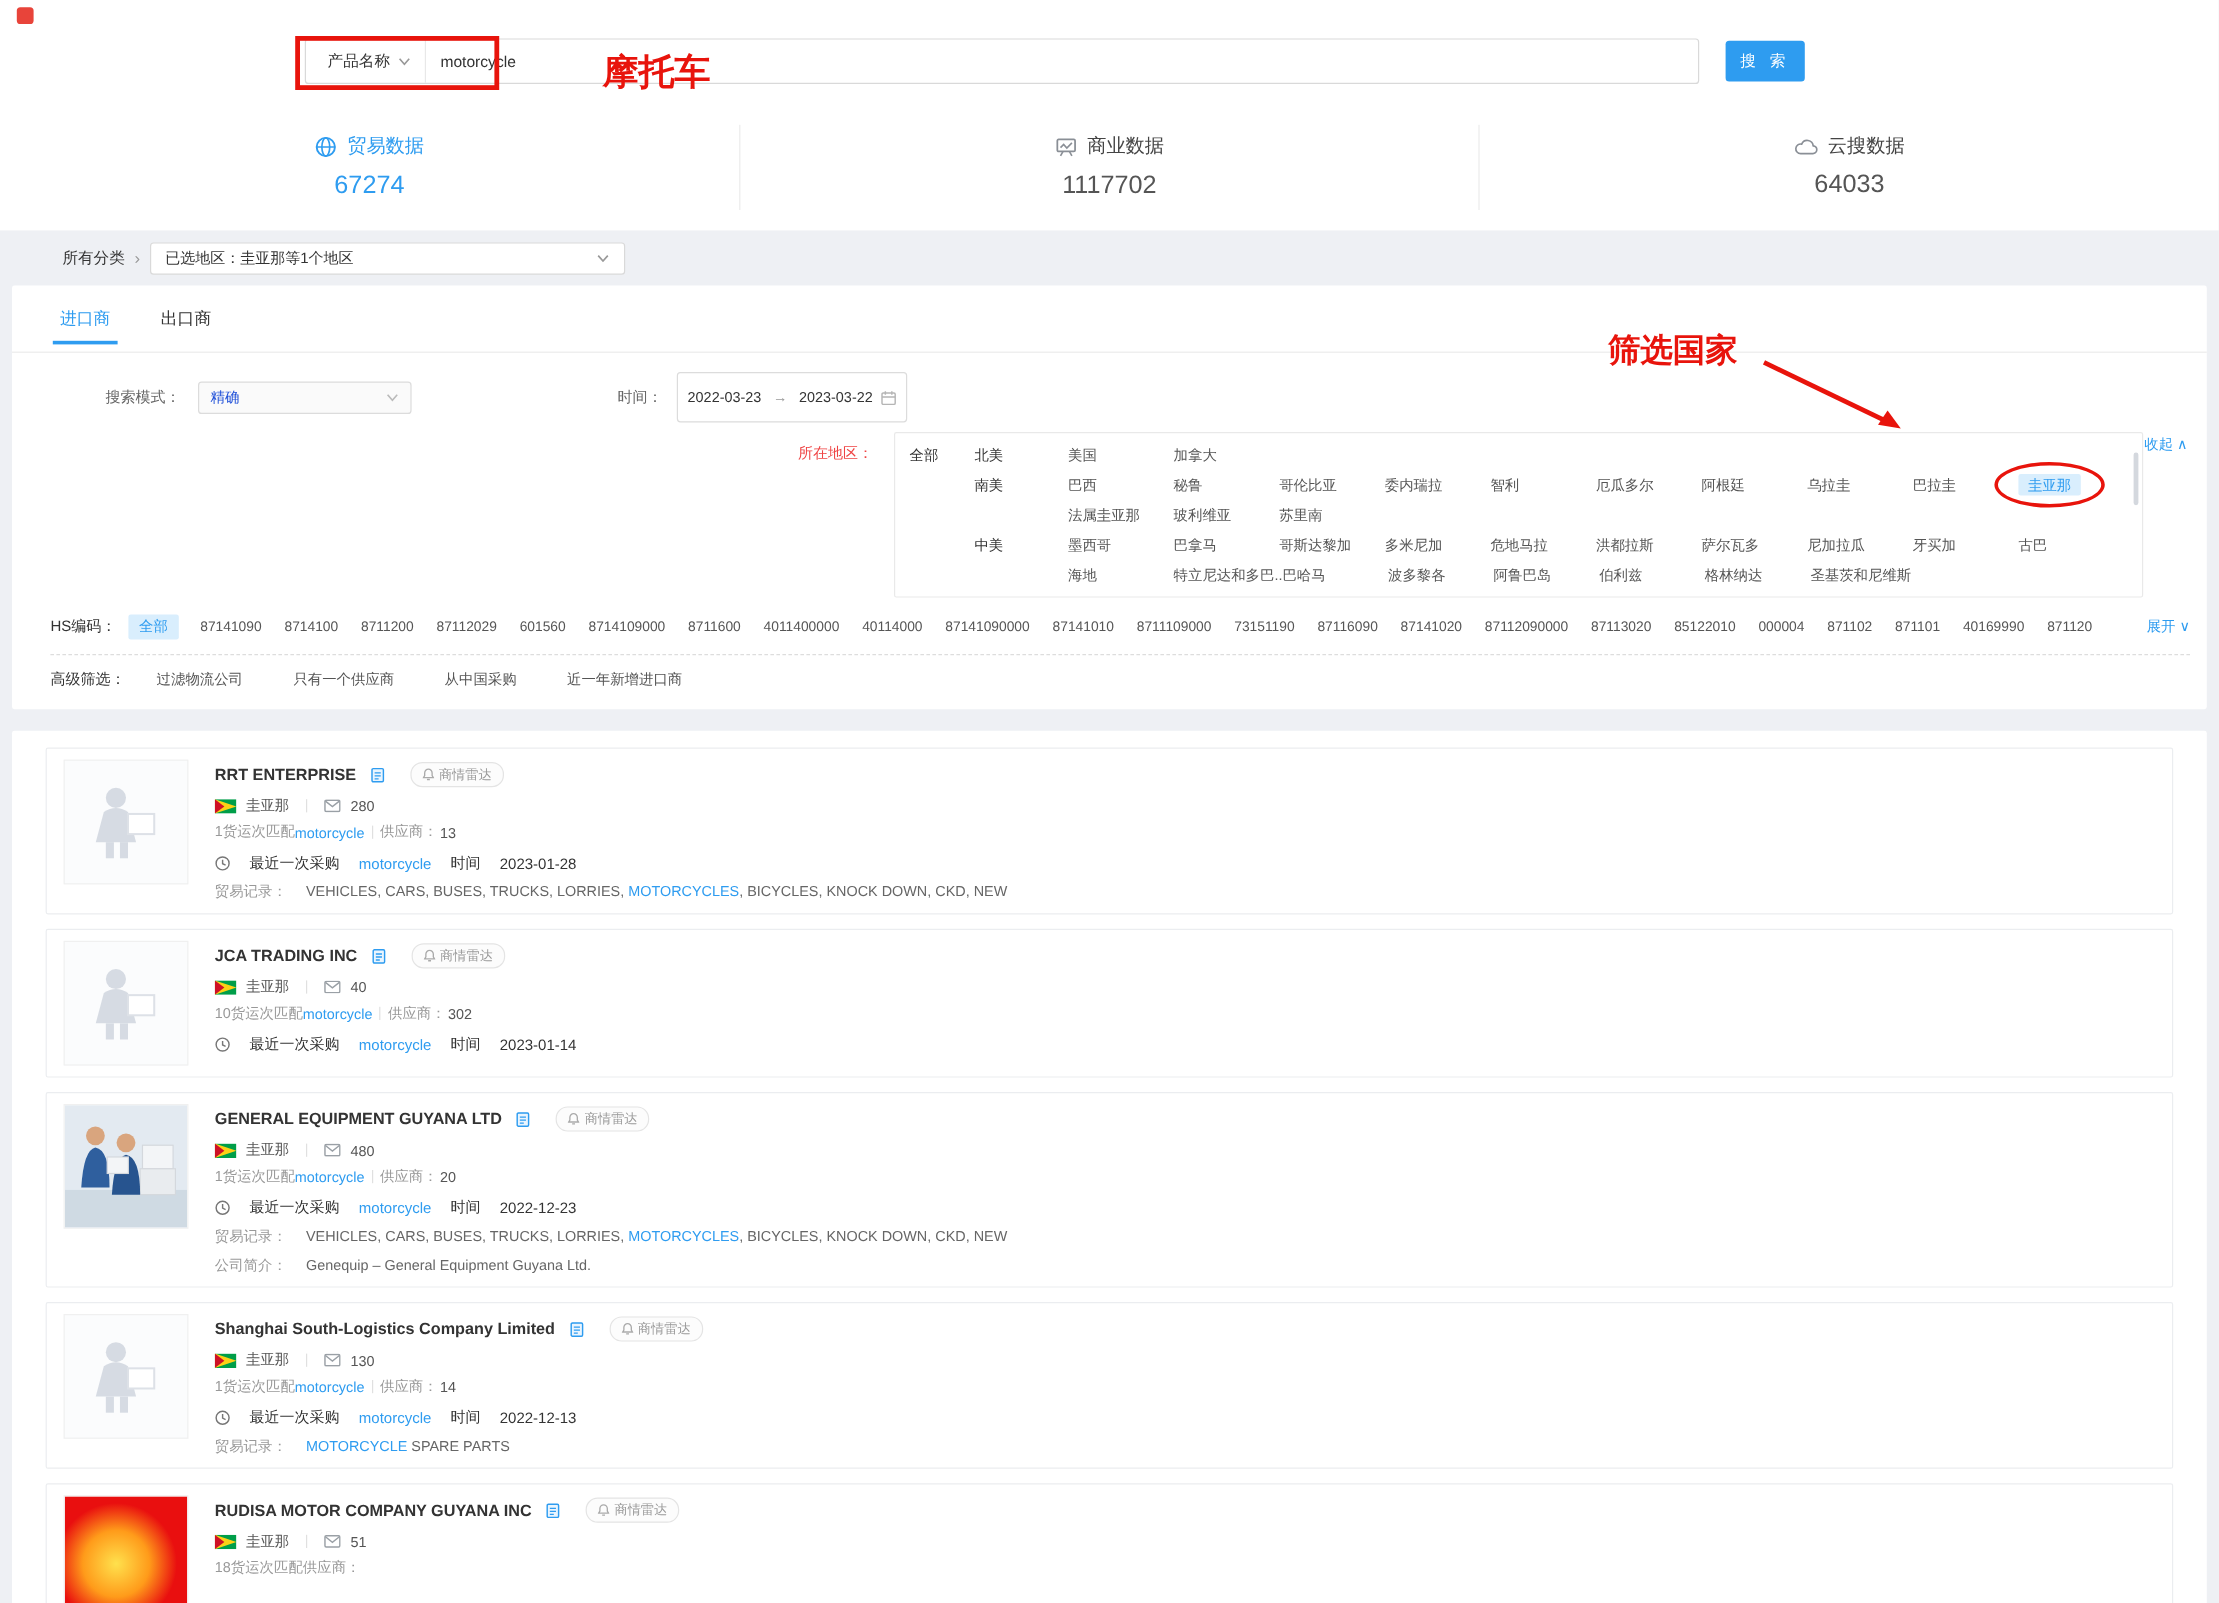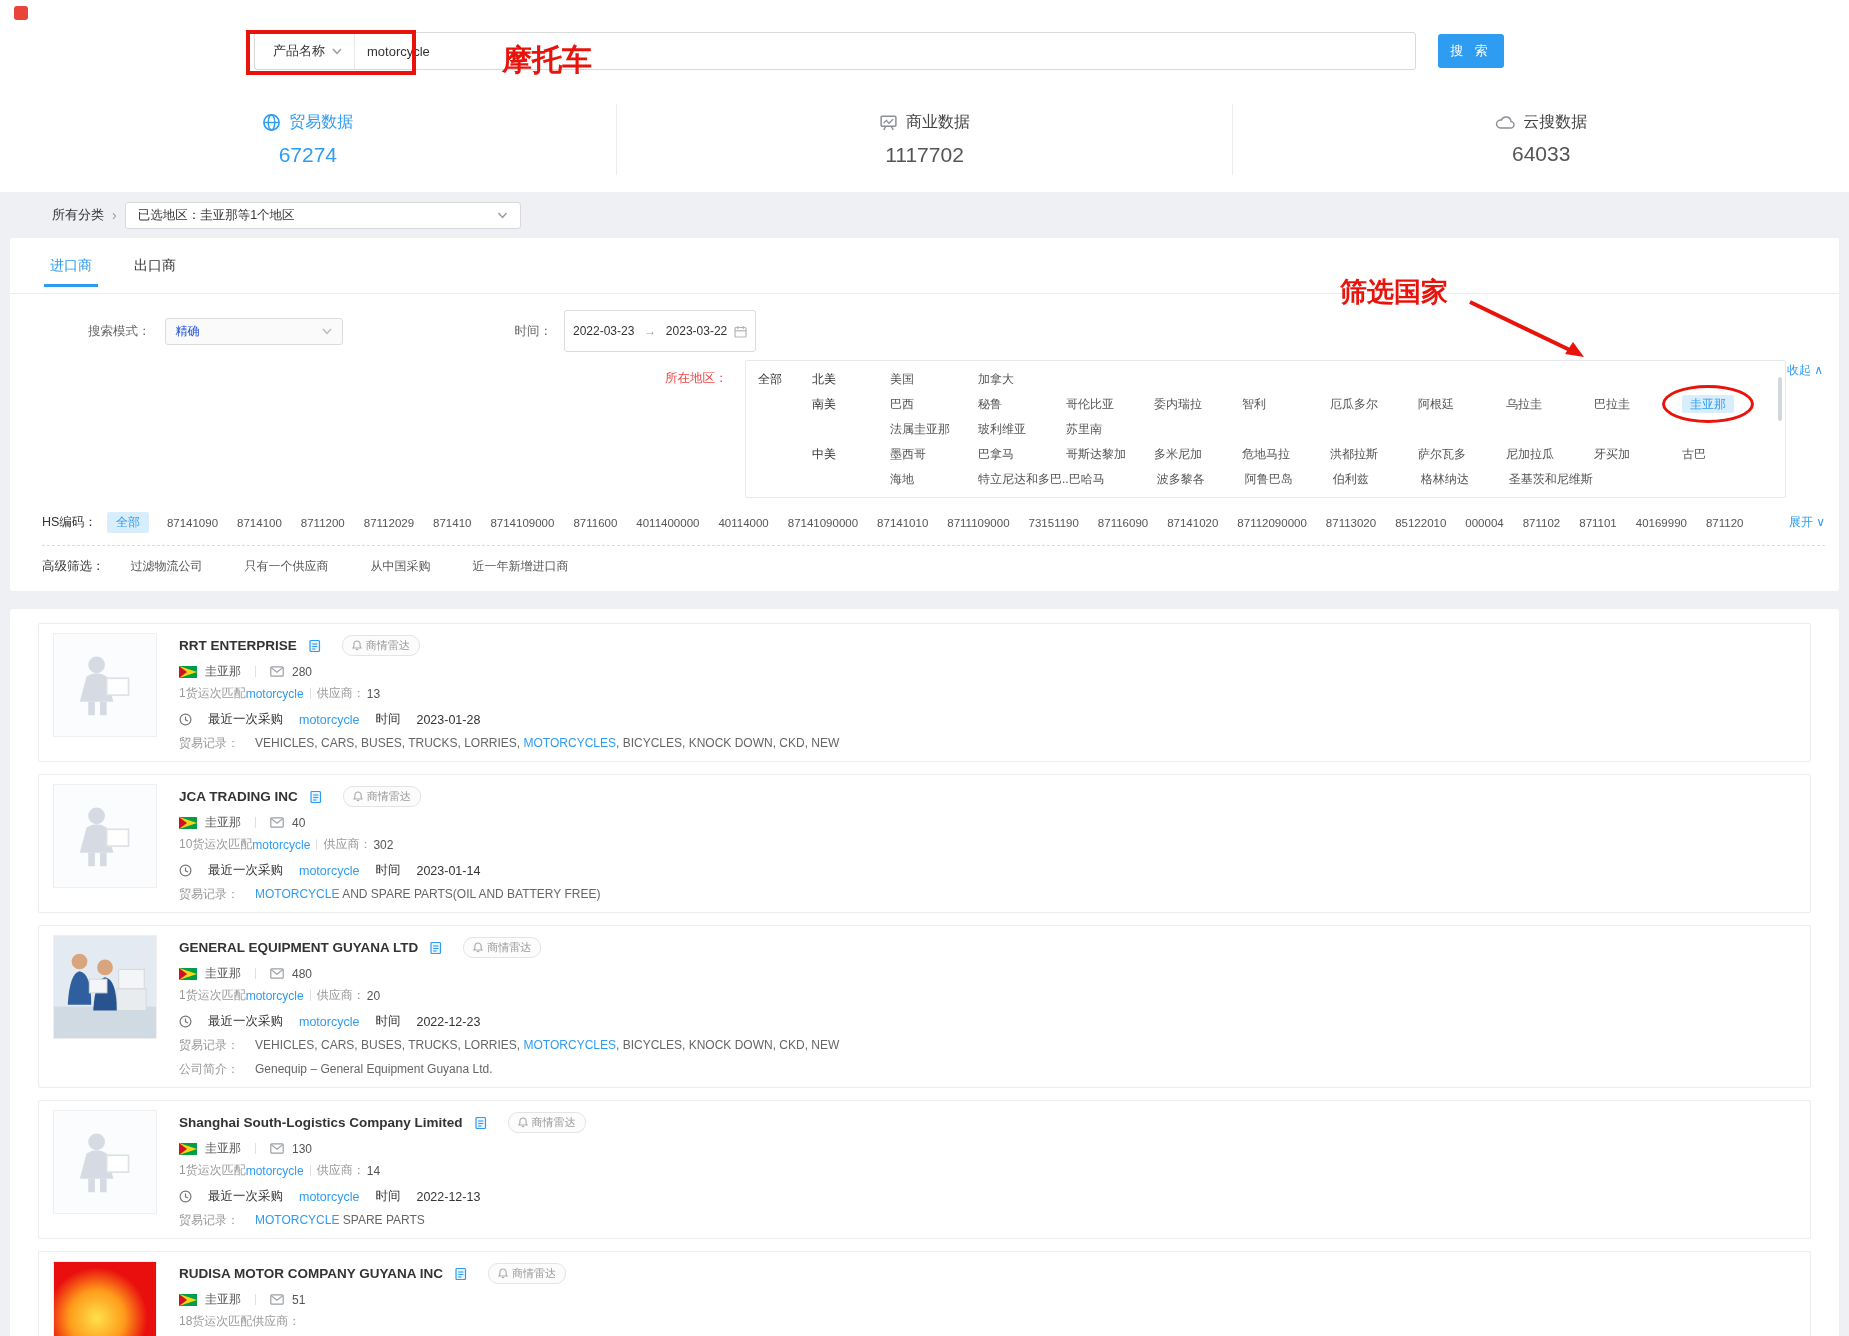--- a/index.html
+++ b/index.html
@@ -281,21 +281,21 @@
   </div>
 
   <div class="hs-row">
     <span class="f-label">HS编码：</span>
     <span class="hs-all">全部</span>
     <span id="hs-codes" style="display:flex;flex-wrap:nowrap;overflow:hidden;flex:1">
         <span class="hs-code">87141090</span>
         <span class="hs-code">8714100</span>
         <span class="hs-code">8711200</span>
         <span class="hs-code">87112029</span>
-        <span class="hs-code">871410</span>
+        <span class="hs-code">601560</span>
         <span class="hs-code">8714109000</span>
         <span class="hs-code">8711600</span>
         <span class="hs-code">4011400000</span>
         <span class="hs-code">40114000</span>
         <span class="hs-code">87141090000</span>
         <span class="hs-code">87141010</span>
         <span class="hs-code">8711109000</span>
         <span class="hs-code">73151190</span>
         <span class="hs-code">87116090</span>
         <span class="hs-code">87141020</span>
@@ -442,23 +442,20 @@
       <div class="r-recent">
         <svg width="13" height="13" viewBox="0 0 13 13">
           <circle cx="6.5" cy="6.5" r="5.4" fill="none" stroke="#777" stroke-width="1.2"></circle>
           <polyline points="6.5,3.4 6.5,6.8 9,8" fill="none" stroke="#777" stroke-width="1.2"></polyline>
         </svg>
         <span>最近一次采购 </span>
             <span class="kw">motorcycle</span>
             <span> 时间 </span>
             <span>2023-01-14</span>
       </div>
-      <div class="r-rec">
-        <span class="glab">贸易记录：</span><span></span><span class="kw">MOTORCYCLE</span><span> AND SPARE PARTS(OIL AND BATTERY FREE)</span>
-      </div>
 
     </div>
   </div>
 
   <div class="card">
     <div class="thumb">
 
       <svg class="t-photo" width="104" height="104" viewBox="0 0 104 104">
         <rect width="104" height="104" fill="#e3eaf1"></rect>
         <rect y="72" width="104" height="32" fill="#cfdae3"></rect>

